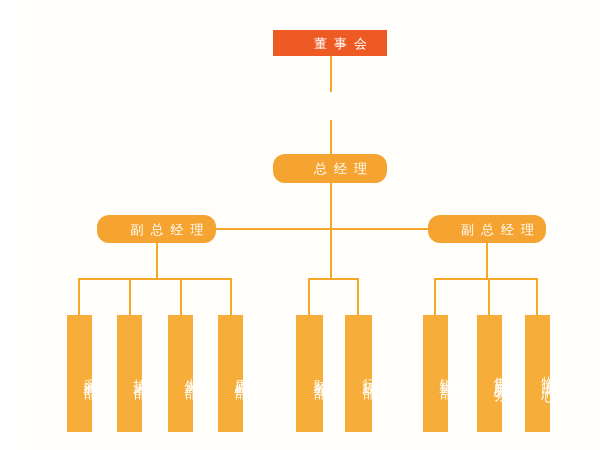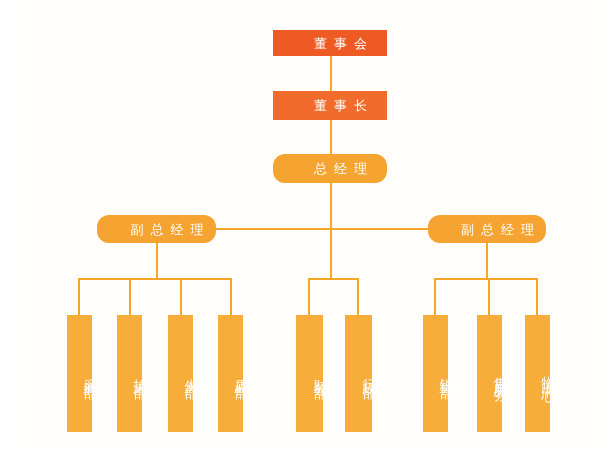--- a/index.html
+++ b/index.html
@@ -73,21 +73,20 @@
   <div class="line" style="left:357px;top:278px;width:2px;height:37px;"></div>
 
   <div class="line" style="left:486px;top:243px;width:2px;height:37px;"></div>
   <div class="line" style="left:434px;top:278px;width:104px;height:2px;"></div>
   <div class="line" style="left:434px;top:278px;width:2px;height:37px;"></div>
   <div class="line" style="left:488px;top:278px;width:2px;height:37px;"></div>
   <div class="line" style="left:536px;top:278px;width:2px;height:37px;"></div>
 
   <div class="node hnode lv-board" style="left:273px;top:30px;width:114px;height:26px;">董事会</div>
 
-  <div class="node hnode lv-chairman" style="left:273px;top:91px;width:114px;height:29px;">董事长</div>
 
   <div class="node hnode lv-manager" style="left:273px;top:154px;width:114px;height:29px;">总经理</div>
 
   <div class="node hnode lv-manager" style="left:97px;top:215px;width:119px;height:28px;">副总经理</div>
 
   <div class="node hnode lv-manager" style="left:428px;top:215px;width:118px;height:28px;">副总经理</div>
 
   <div class="node vnode lv-dept" style="left:67px;top:315px;width:25px;height:117px;">采购部</div>
   <div class="node vnode lv-dept" style="left:117px;top:315px;width:25px;height:117px;">技术部</div>
   <div class="node vnode lv-dept" style="left:168px;top:315px;width:25px;height:117px;">生产部</div>

